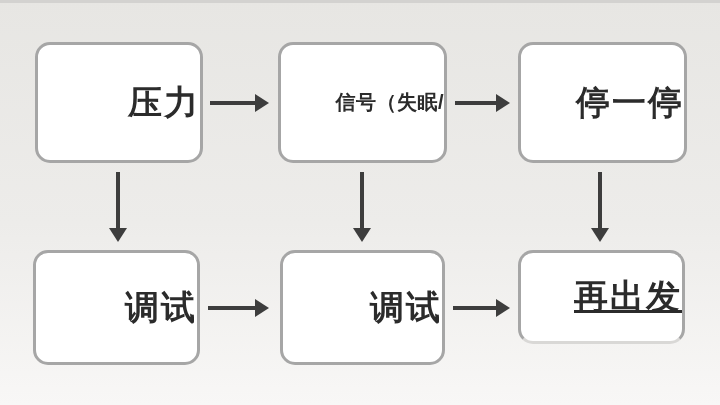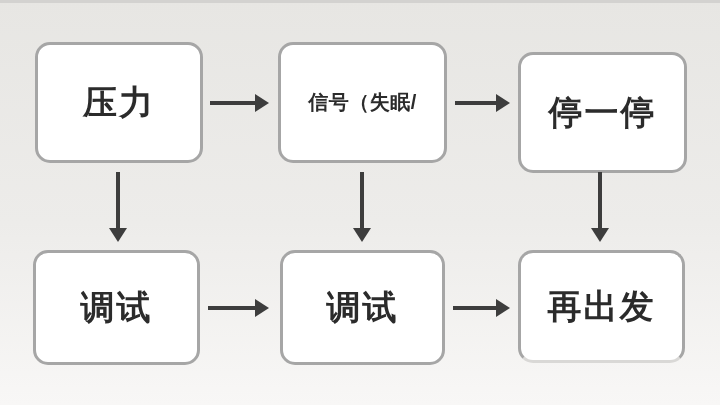--- a/index.html
+++ b/index.html
@@ -23,34 +23,34 @@
     position: absolute; left: 0; top: 0; width: 720px; height: 3px;
     background: #d3d2d0;
   }
   .canvas { position: absolute; left: 0; top: 0; width: 720px; height: 405px; }
   .node {
     position: absolute;
     background: var(--fill);
     border: 3px solid var(--border);
     border-radius: 15px;
     display: flex; flex-direction: column;
-    align-items: center; justify-content: center;
+    align-items: flex-end; justify-content: center;
     color: var(--text);
     font-weight: bold;
     text-align: center;
     letter-spacing: 2px;
   }
   .node.big { font-size: 34px; }
   .node.small { font-size: 20px; line-height: 29px; letter-spacing: 0.5px; }
   #node-pressure { left: 35px;  top: 42px;  width: 168px; height: 121px; }
   #node-signal   { left: 278px; top: 42px;  width: 169px; height: 121px; }
-  #node-pause    { left: 518px; top: 42px;  width: 169px; height: 121px; margin-top: 10px; }
+  #node-pause    { left: 518px; top: 42px;  width: 169px; height: 121px; }
   #node-adjust-left   { left: 33px;  top: 250px; width: 167px; height: 115px; }
   #node-adjust-center { left: 280px; top: 250px; width: 165px; height: 115px; }
-  #node-restart       { left: 518px; top: 250px; width: 167px; height: 113px; }
+  #node-restart       { left: 518px; top: 250px; width: 167px; height: 94px; text-decoration: underline; }
   #node-restart { border-bottom-color: #d9d8d6; }
 
   .arrow-h {
     position: absolute; height: 4px; background: var(--arrow);
   }
   .arrow-h::after {
     content: ""; position: absolute; right: -13px; top: -7px;
     width: 0; height: 0;
     border-left: 14px solid var(--arrow);
     border-top: 9px solid transparent;

